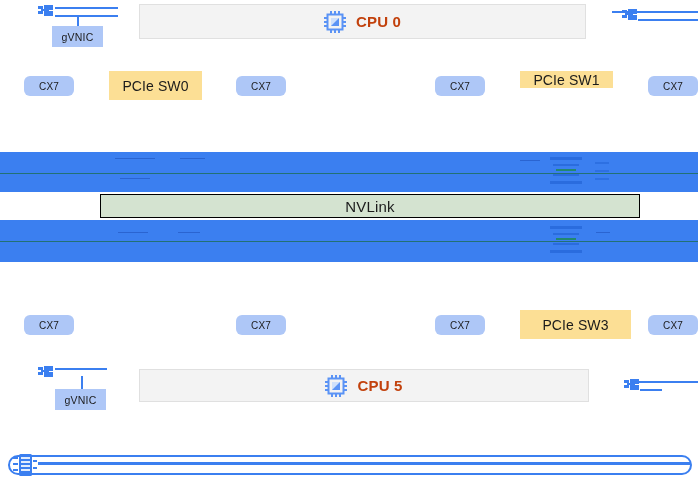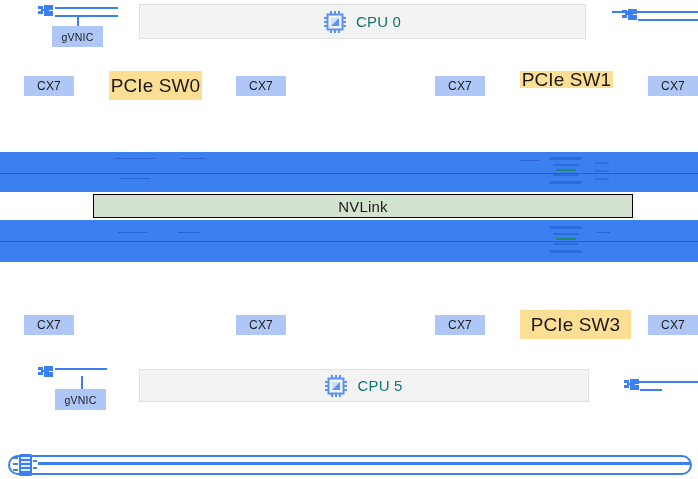--- a/index.html
+++ b/index.html
@@ -26,45 +26,47 @@
   .cpu-box {
     background: #f3f3f3;
     border: 1px solid #e0e0e0;
     display: flex;
     align-items: center;
     justify-content: center;
     gap: 10px;
   }
   .cpu-label {
     font-size: 15px;
-    color: #0f766e;
+    color: #c2410c;
     letter-spacing: 0.2px;
+    font-weight: bold;
   }
 
   
   .chip {
     display: flex;
     align-items: center;
     justify-content: center;
     color: #1b1b1b;
     white-space: nowrap;
   }
   .chip-cx7 {
     background: #aec7f7;
-    font-size: 12px;
+    font-size: 10px;
     letter-spacing: .2px;
+    border-radius: 6px;
   }
   .chip-gvnic {
     background: #aec7f7;
     font-size: 10.5px;
     letter-spacing: .2px;
   }
   .chip-pcie {
     background: #fcdf95;
-    font-size: 19px;
+    font-size: 14px;
     letter-spacing: .1px;
   }
 
   
   .gpu-band {
     background: #3b7ff0;
   }
   .gpu-hairline {
     background: #1f6f5e;
     height: 1px;
@@ -79,20 +81,21 @@
   
   .nvlink {
     background: #d4e3d0;
     border: 1px solid #000000;
     display: flex;
     align-items: center;
     justify-content: center;
     font-size: 15px;
     color: #1b1b1b;
     letter-spacing: .2px;
+    margin-left: 7px;
   }
 
   
   .net-bar {
     background: #ffffff;
     border: 2px solid #3b7ff0;
     border-radius: 12px;
   }
 
   

